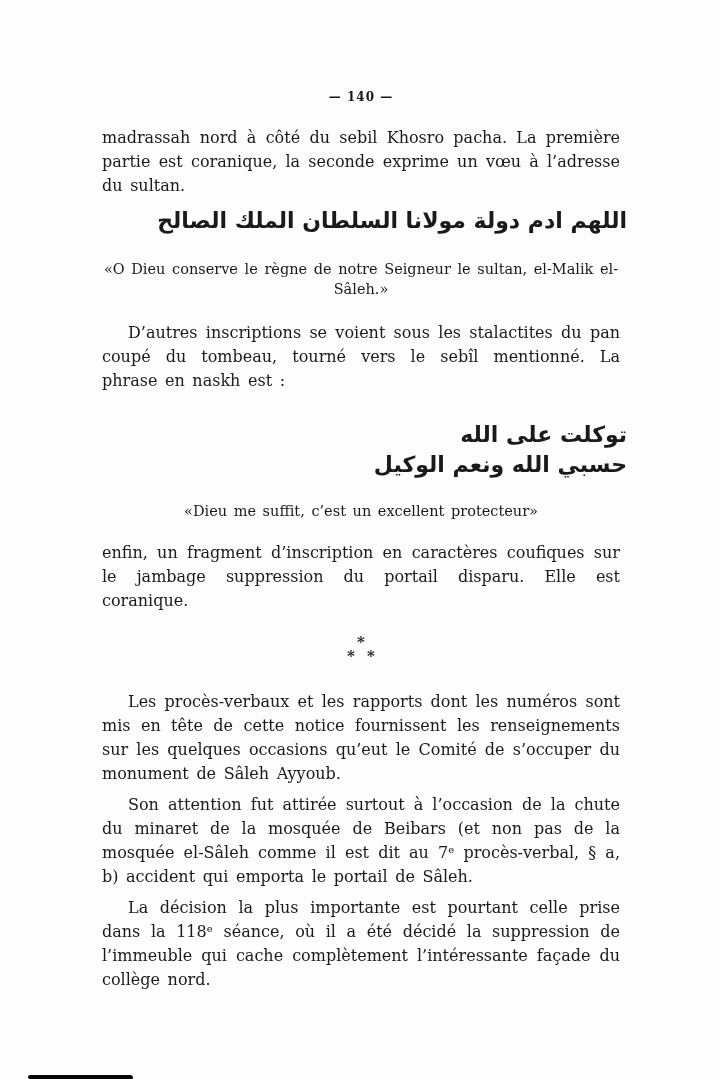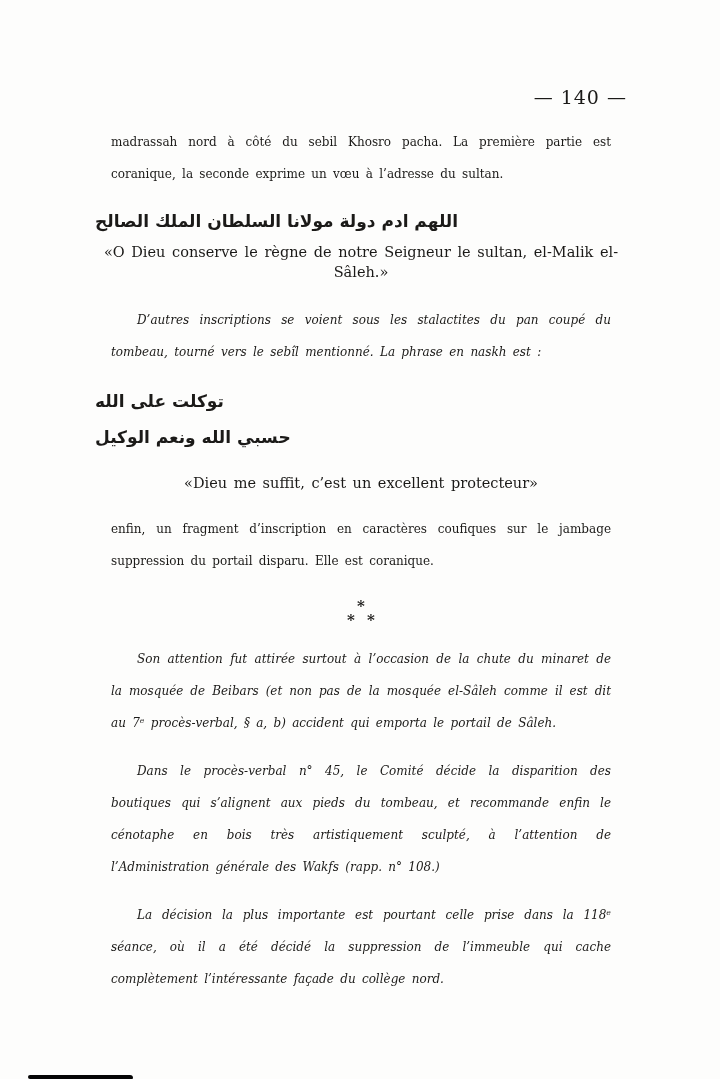--- a/index.html
+++ b/index.html
@@ -13,40 +13,40 @@
     overflow: hidden;
   }
   .content {
     position: absolute;
     left: 95px;
     top: 0;
     width: 532px;
   }
   .pagenum {
     margin-top: 88px;
-    text-align: right;
-    font-size: 19px;
+    text-align: center;
+    font-size: 12px;
     line-height: 18px;
     letter-spacing: 1px;
-    font-weight: normal;
+    font-weight: bold;
   }
   p.body {
-    margin: 16px;
-    font-size: 12px;
-    line-height: 32px;
+    margin: 7px;
+    font-size: 16px;
+    line-height: 24px;
     text-align: justify;
     text-align-last: left;
     word-spacing: 2.5px;
   }
-  p.indent { text-indent: 26px; font-style: italic; }
+  p.indent { text-indent: 26px; }
   .arabic {
     direction: rtl;
-    text-align: left;
+    text-align: right;
     font-family: "DejaVu Sans", sans-serif;
-    font-size: 17px;
+    font-size: 22px;
     line-height: 30px;
     font-weight: bold;
   }
   .trans {
     text-align: center;
     font-size: 14.5px;
     line-height: 20px;
     word-spacing: 2px;
     font-weight: 500;
   }
@@ -72,42 +72,42 @@
 
 <div class="page">
   <div class="content">
 
     <div class="pagenum">— 140 —</div>
 
     <p class="body" style="margin-top:20px">madrassah nord à côté du sebil Khosro pacha. La première partie est coranique, la seconde exprime un vœu à l’adresse du sultan.</p>
 
     <div class="arabic" style="margin-top:8px">اللهم ادم دولة مولانا السلطان الملك الصالح</div>
 
-    <div class="trans" style="margin-top:6px">«O Dieu conserve le règne de notre Seigneur le sultan, el-Malik el-Sâleh.»</div>
+    <div class="trans" style="margin-top:23px">«O Dieu conserve le règne de notre Seigneur le sultan, el-Malik el-Sâleh.»</div>
 
     <p class="body indent" style="margin-top:22px">D’autres inscriptions se voient sous les stalactites du pan coupé du tombeau, tourné vers le sebîl mentionné. La phrase en naskh est :</p>
 
-    <div class="arabic" style="margin-top:18px">توكلت على الله</div>
+    <div class="arabic" style="margin-top:27px">توكلت على الله</div>
 
 
 
-    <div class="arabic" style="margin-top:6px">حسبي الله ونعم الوكيل</div>
+    <div class="arabic" style="">حسبي الله ونعم الوكيل</div>
 
     <div class="trans" style="margin-top:21px">«Dieu me suffit, c’est un excellent protecteur»</div>
 
     <p class="body" style="margin-top:20px">enfin, un fragment d’inscription en caractères coufiques sur le jambage suppression du portail disparu. Elle est coranique.</p>
 
     <div class="sep" style="margin-top:22px">
       <div>*</div>
       <div class="stars-bottom">* *</div>
     </div>
 
+    <p class="body indent" style="margin-top:27px">Les procès-verbaux et les rapports dont les numéros sont mis en tête de cette notice fournissent les renseignements sur les quelques occasions qu’eut le Comité de s’occuper du monument de Sâleh Ayyoub.</p>
 
     <p class="body indent">Son attention fut attirée surtout à l’occasion de la chute du minaret de la mosquée de Beibars (et non pas de la mosquée el-Sâleh comme il est dit au 7ᵉ procès-verbal, § a, b) accident qui emporta le portail de Sâleh.</p>
 
-    <p class="body indent">Dans le procès-verbal n° 45, le Comité décide la disparition des boutiques qui s’alignent aux pieds du tombeau, et recommande enfin le cénotaphe en bois très artistiquement sculpté, à l’attention de l’Administration générale des Wakfs (rapp. n° 108.)</p>
 
     <p class="body indent">La décision la plus importante est pourtant celle prise dans la 118ᵉ séance, où il a été décidé la suppression de l’immeuble qui cache complètement l’intéressante façade du collège nord.</p>
 
   </div>
 
   <div class="artifact"></div>
 </div>
 
 </body></html>

